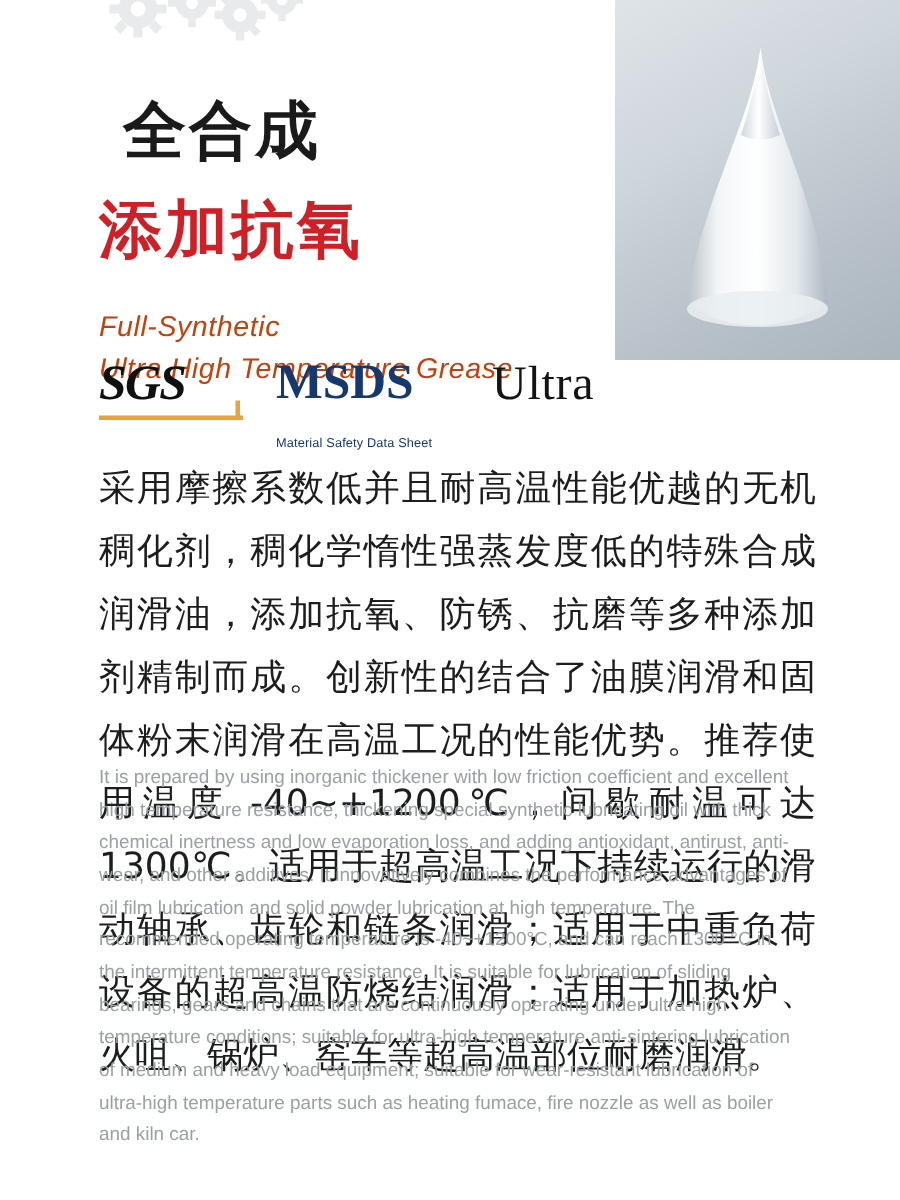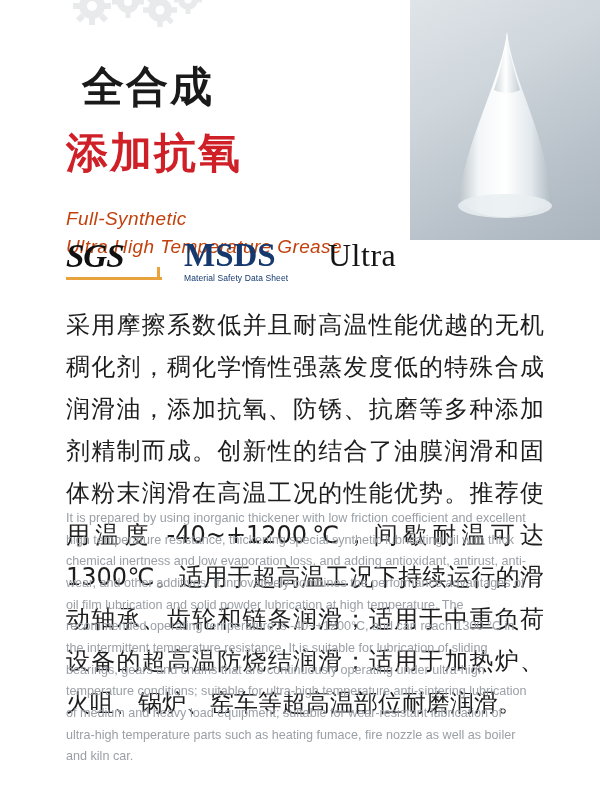--- a/index.html
+++ b/index.html
@@ -130,21 +130,21 @@
     font-size: 33px;
     color: #15386e;
     letter-spacing: 0px;
     line-height: 34px;
   }
   .msds-sub {
     font-family: "Liberation Sans", sans-serif;
     font-size: 8.5px;
     color: #15386e;
     letter-spacing: 0.1px;
-    margin-top: 1px;
+    margin-top: 18px;
   }
   .rohs-logo {
     font-family: "Liberation Serif", serif;
     font-size: 32px;
     color: #141414;
     line-height: 34px;
     letter-spacing: 0.5px;
   }
 
   

